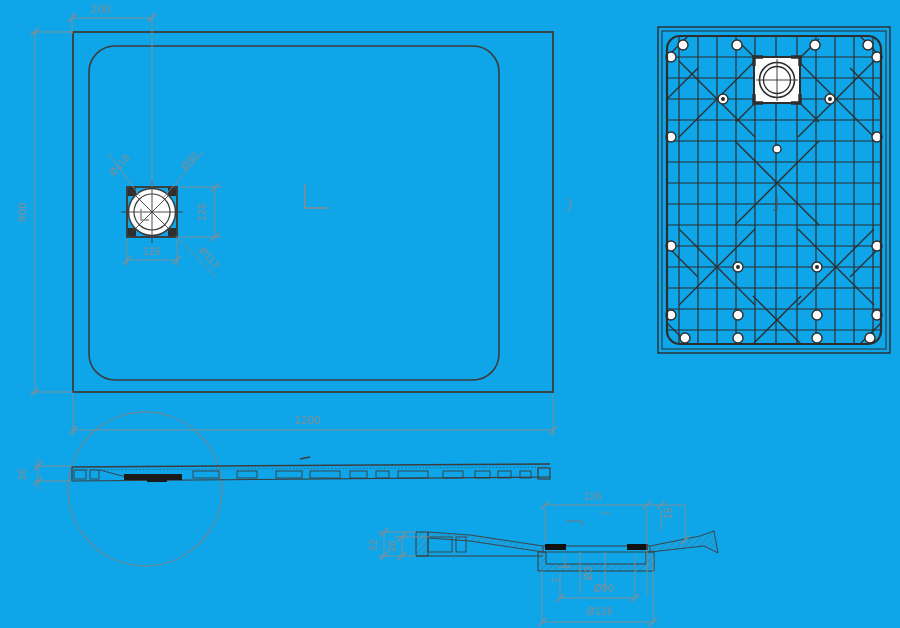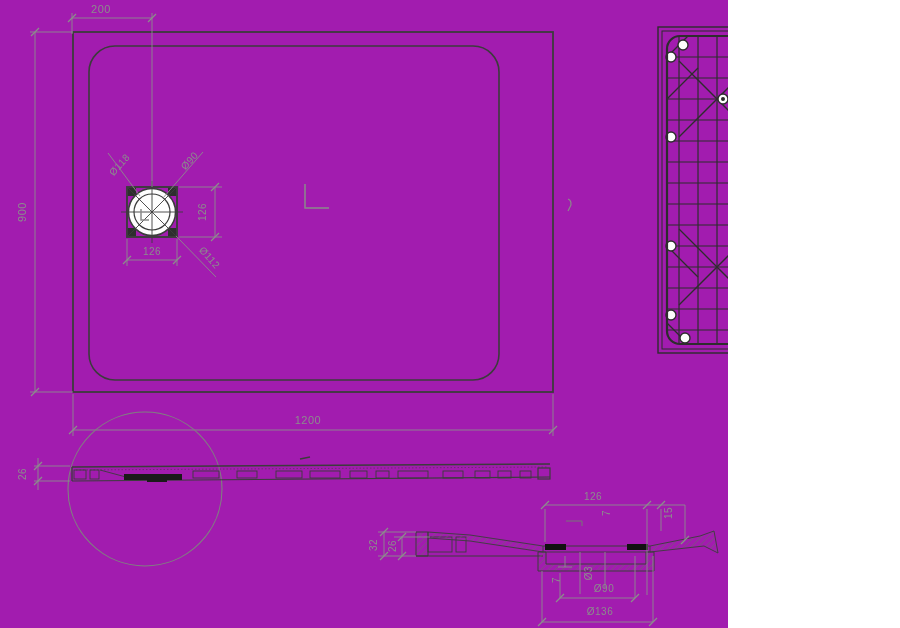--- a/index.html
+++ b/index.html
@@ -1,19 +1,19 @@
 <!DOCTYPE html>
 <html><head>
 <meta charset="utf-8">
 <style>
   html,body{margin:0;padding:0;background:#ffffff;}
   .sheet{
     position:relative;
-    width:728px;height:628px;
-    background:#a21caf;
+    width:900px;height:628px;
+    background:#0ea5e9;
     font-family:"Liberation Sans", sans-serif;
     overflow:hidden;
   }
   svg{display:block;}
   .dimtxt{
     fill:#8c8c8c;
     font-family:"Liberation Sans", sans-serif;
     letter-spacing:0.5px;
   }
   .t11{font-size:11px;}

